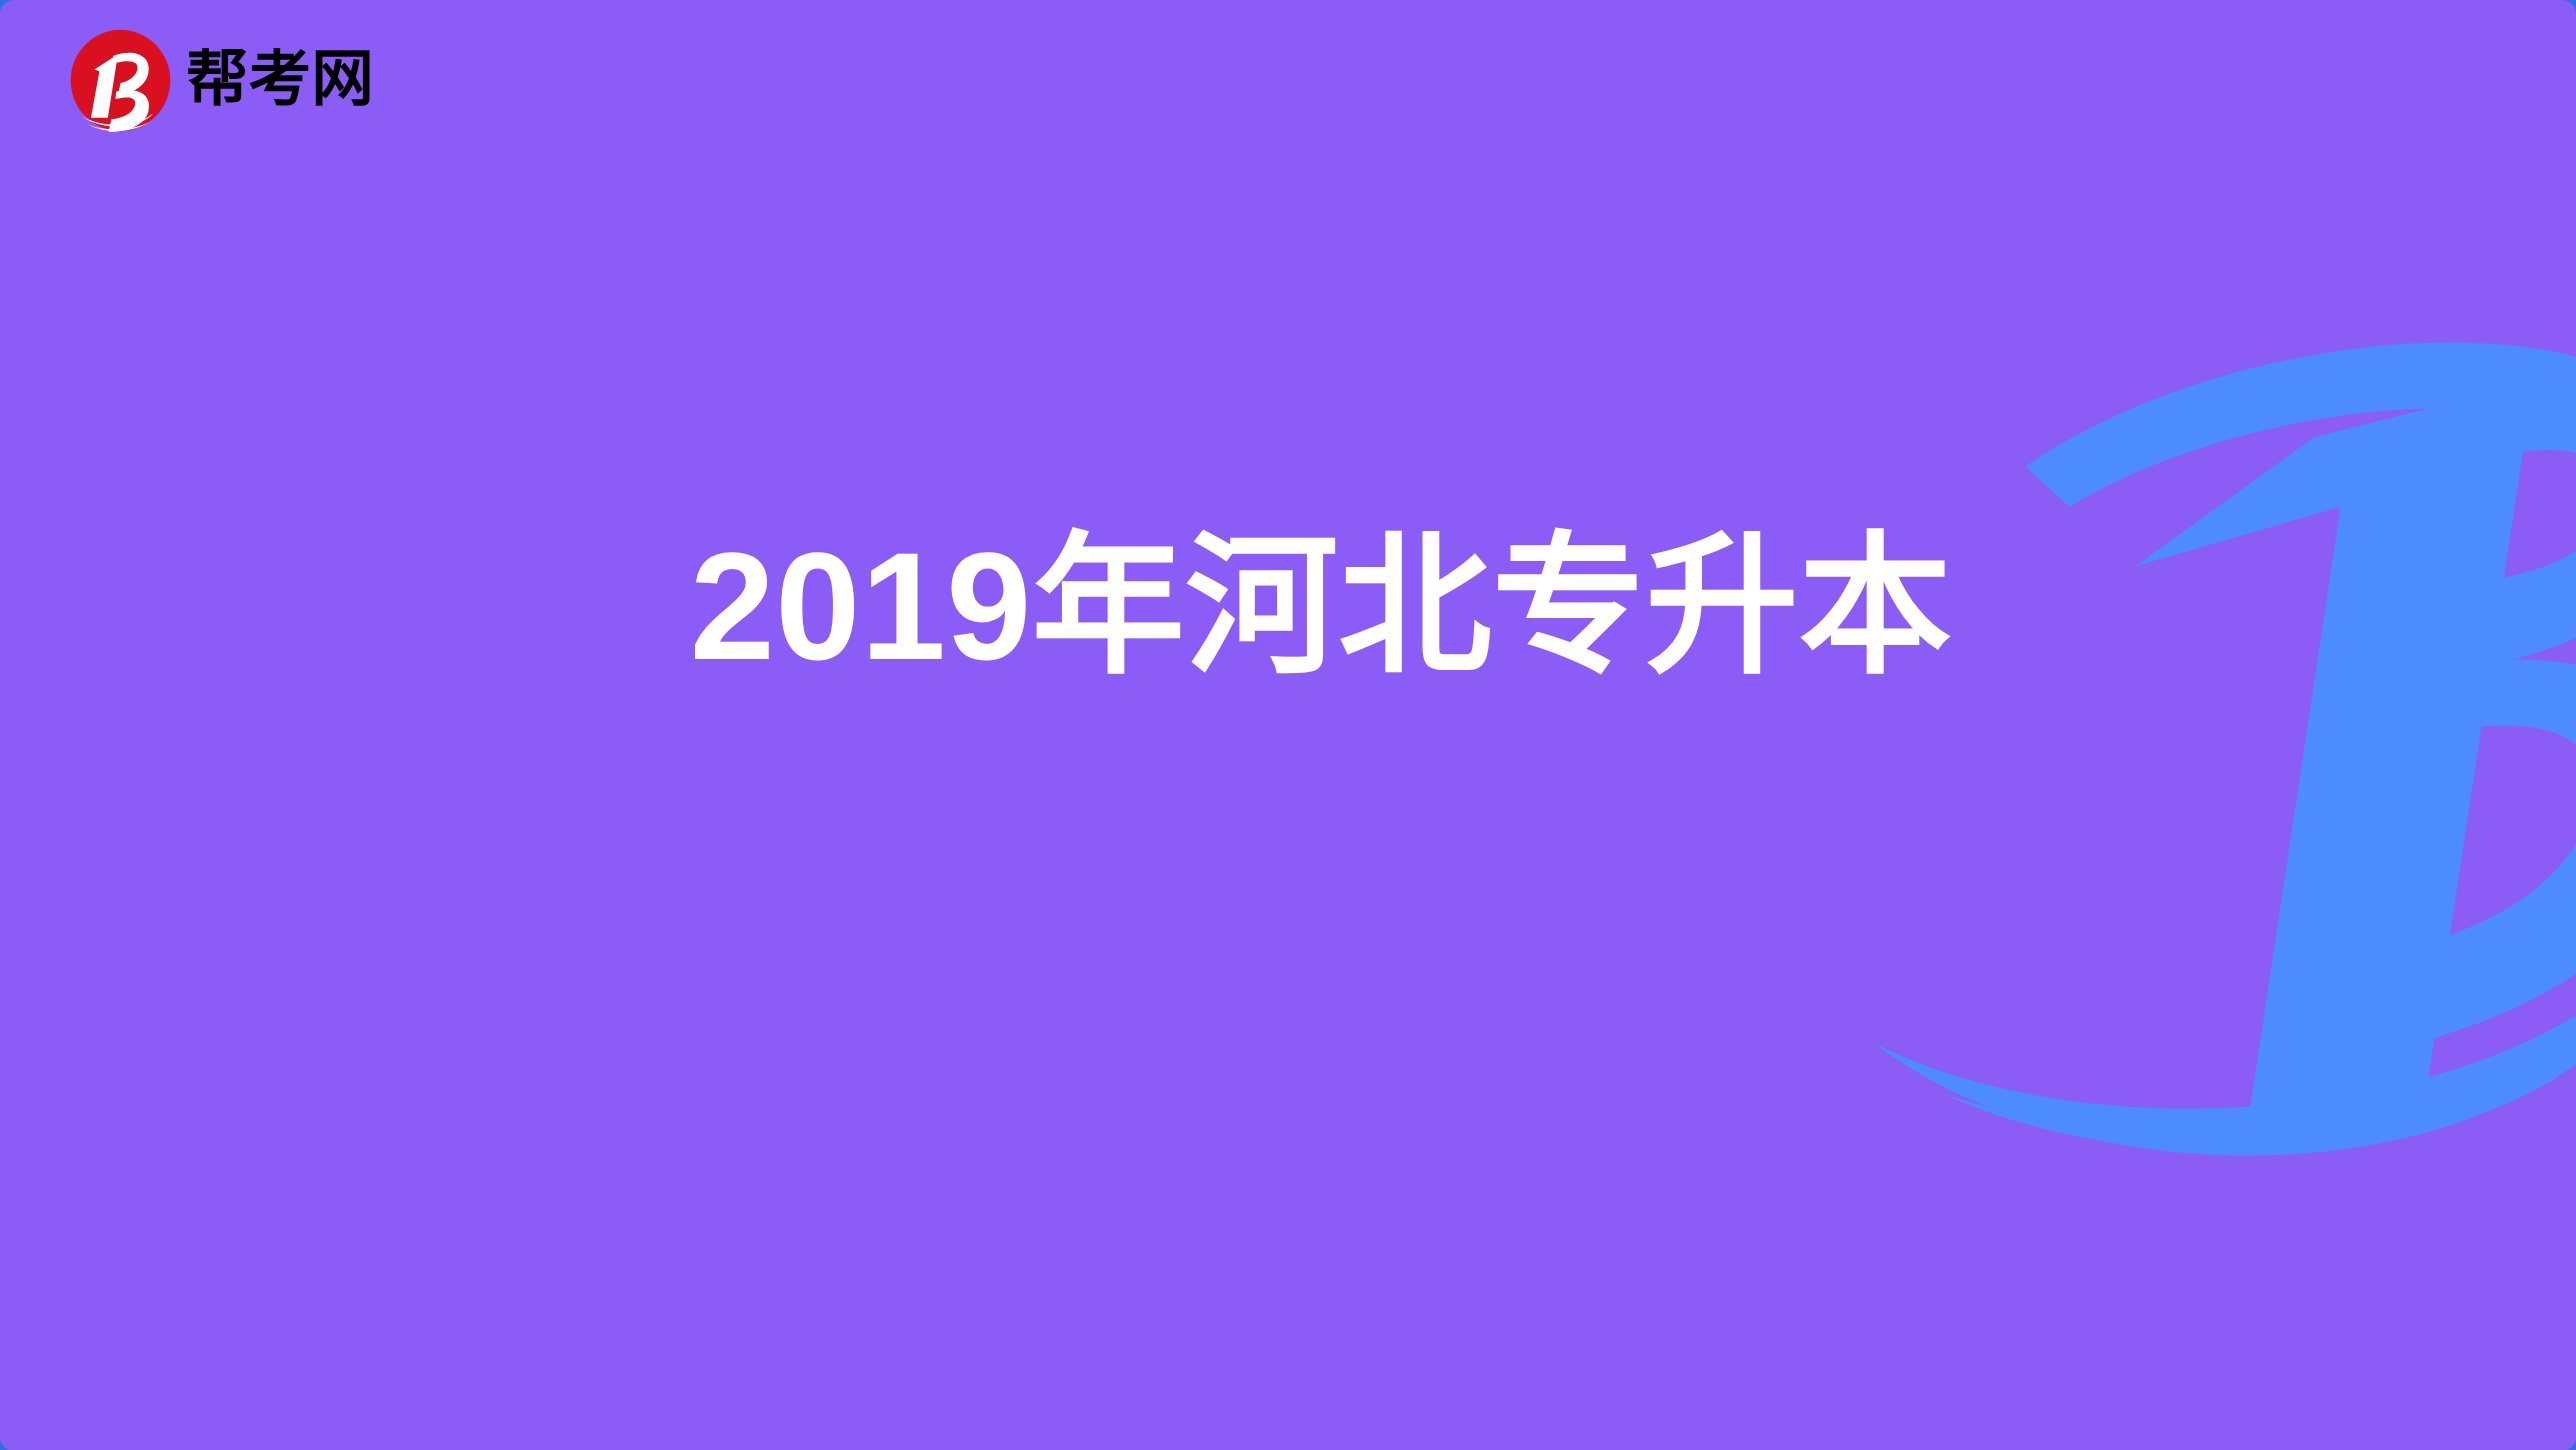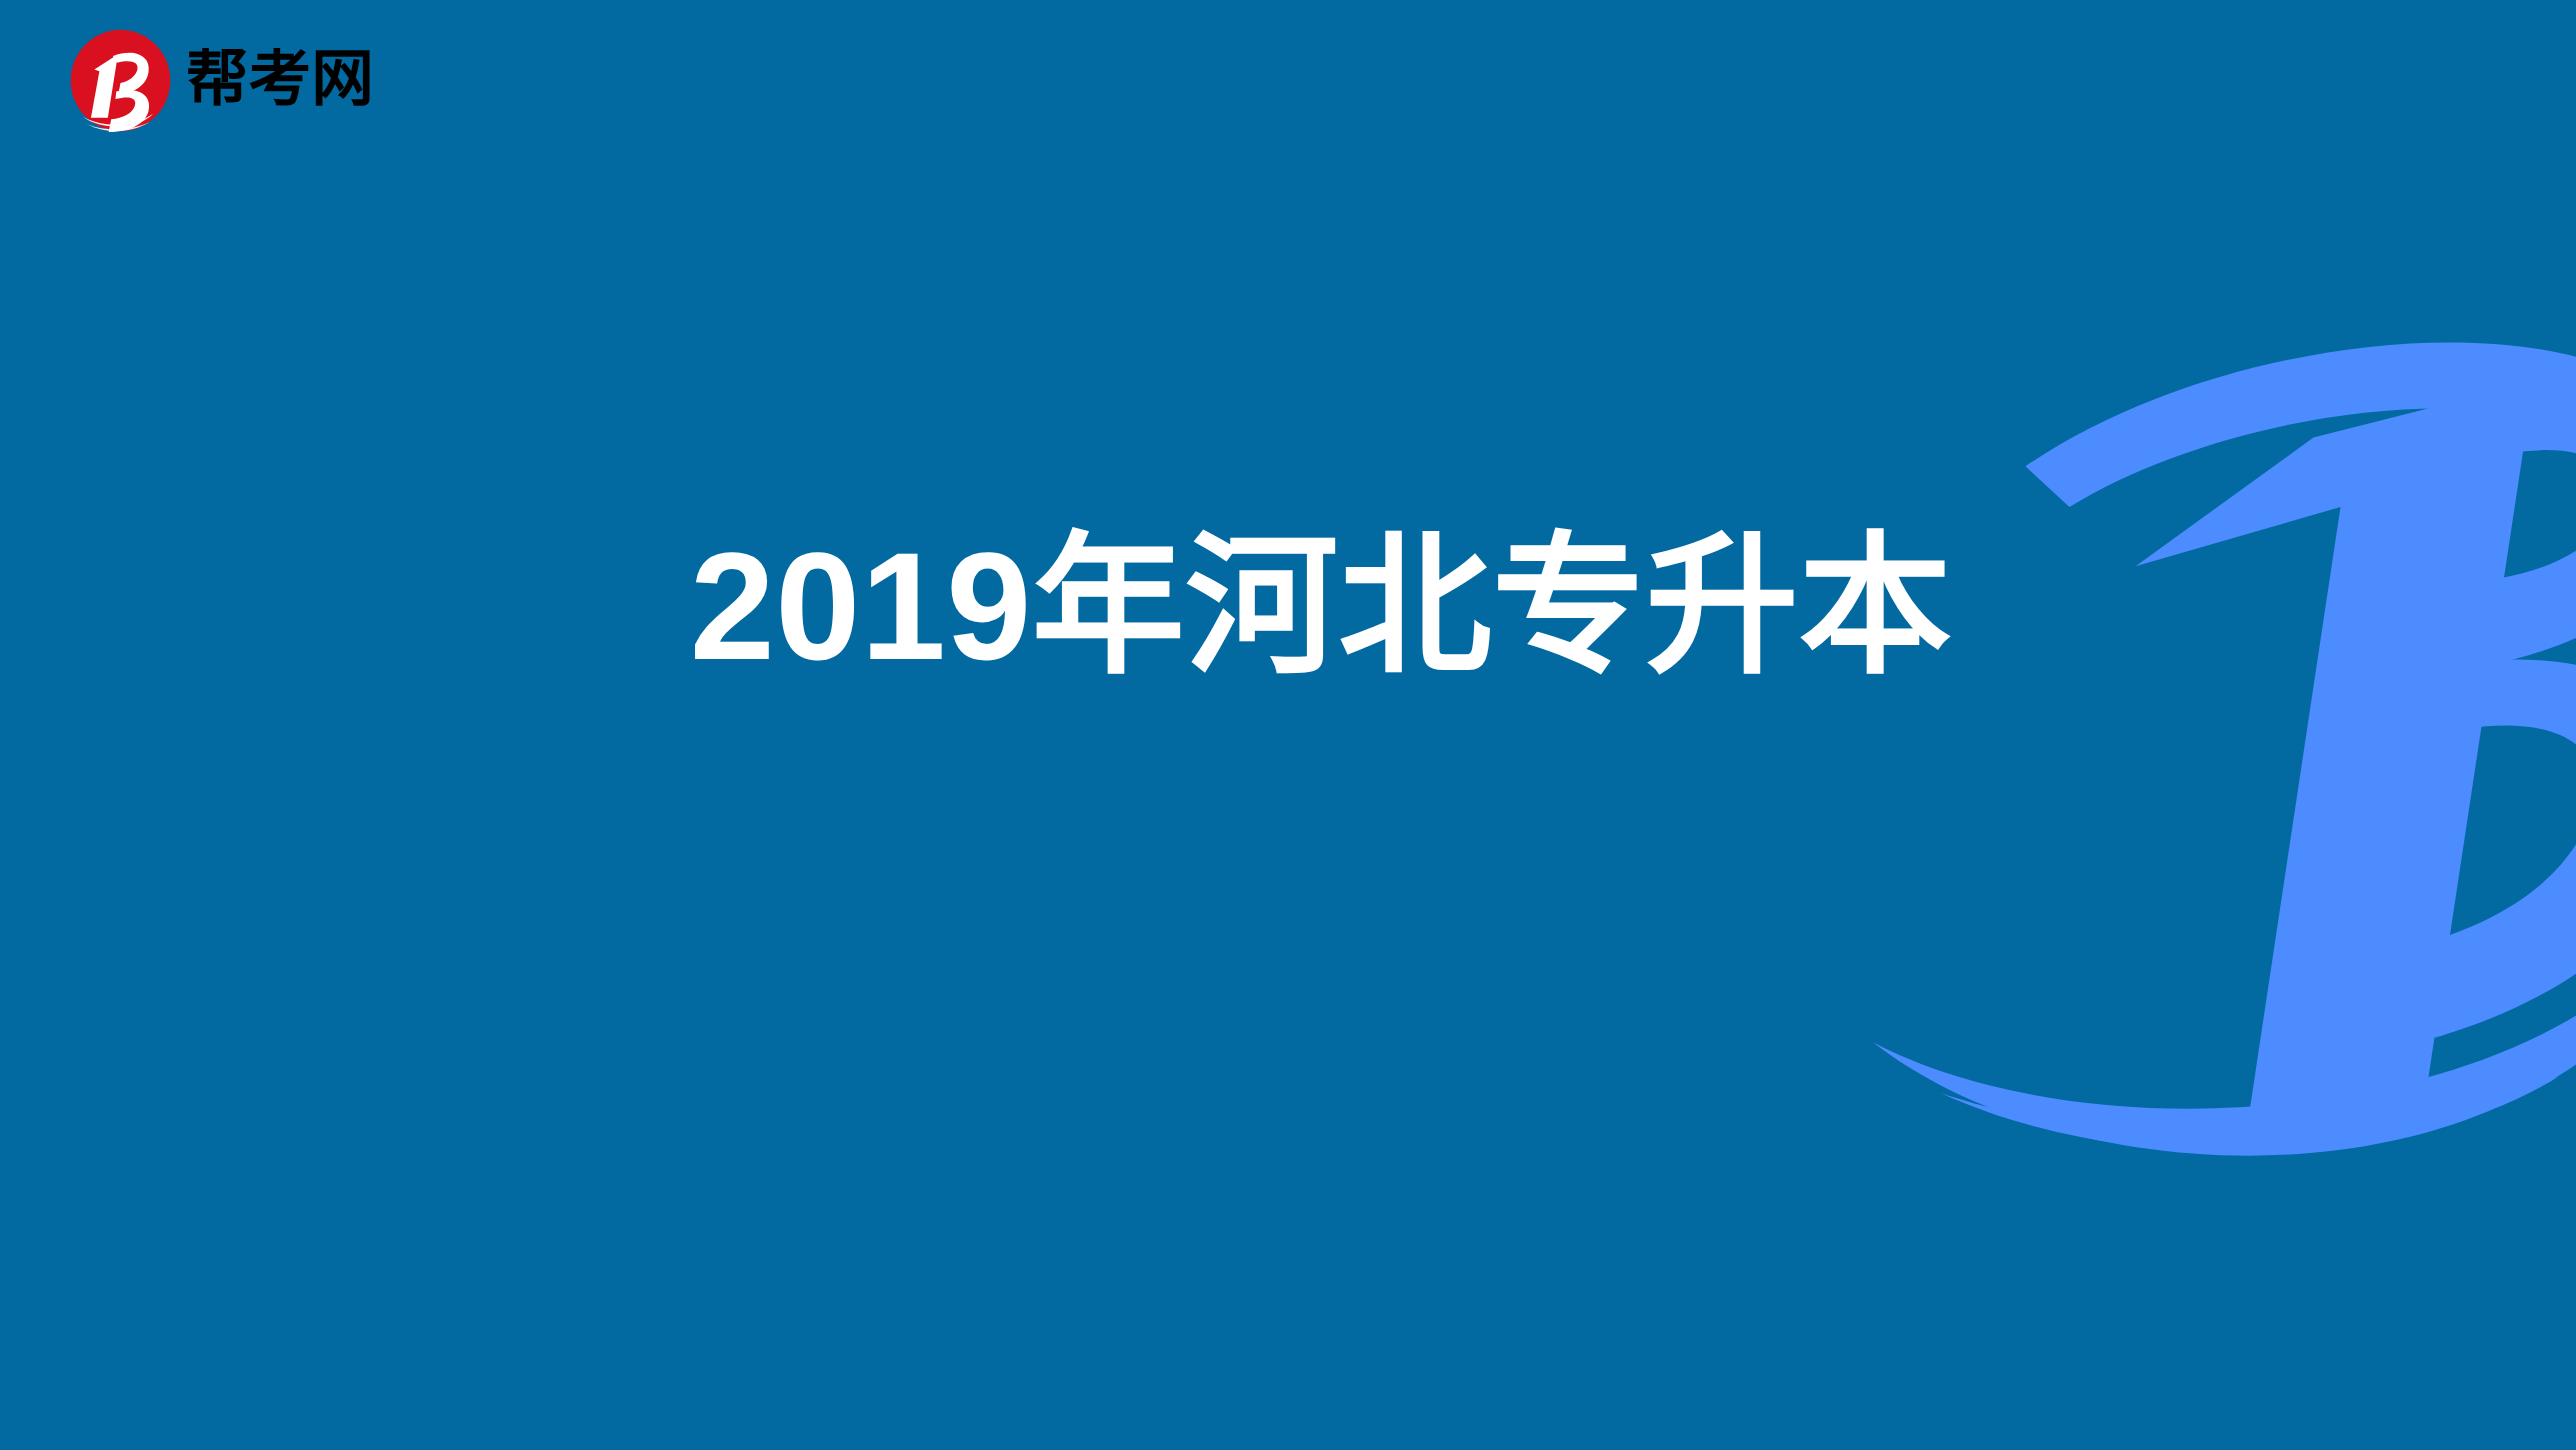--- a/index.html
+++ b/index.html
@@ -7,22 +7,23 @@
     margin: 0;
     padding: 0;
     background: #2f6fe0;
   }
 
   .stage {
     position: relative;
     width: 2576px;
     height: 1451px;
     overflow: hidden;
-    background: #0369a1;
+    background: #8b5cf6;
     font-family: "Liberation Sans", "DejaVu Sans", sans-serif;
+    border-radius: 14px;
     -webkit-font-smoothing: antialiased;
   }
 
   
   .watermark {
     position: absolute;
     left: 1771px;
     top: 280px;
     width: 890px;
     height: 847px;

